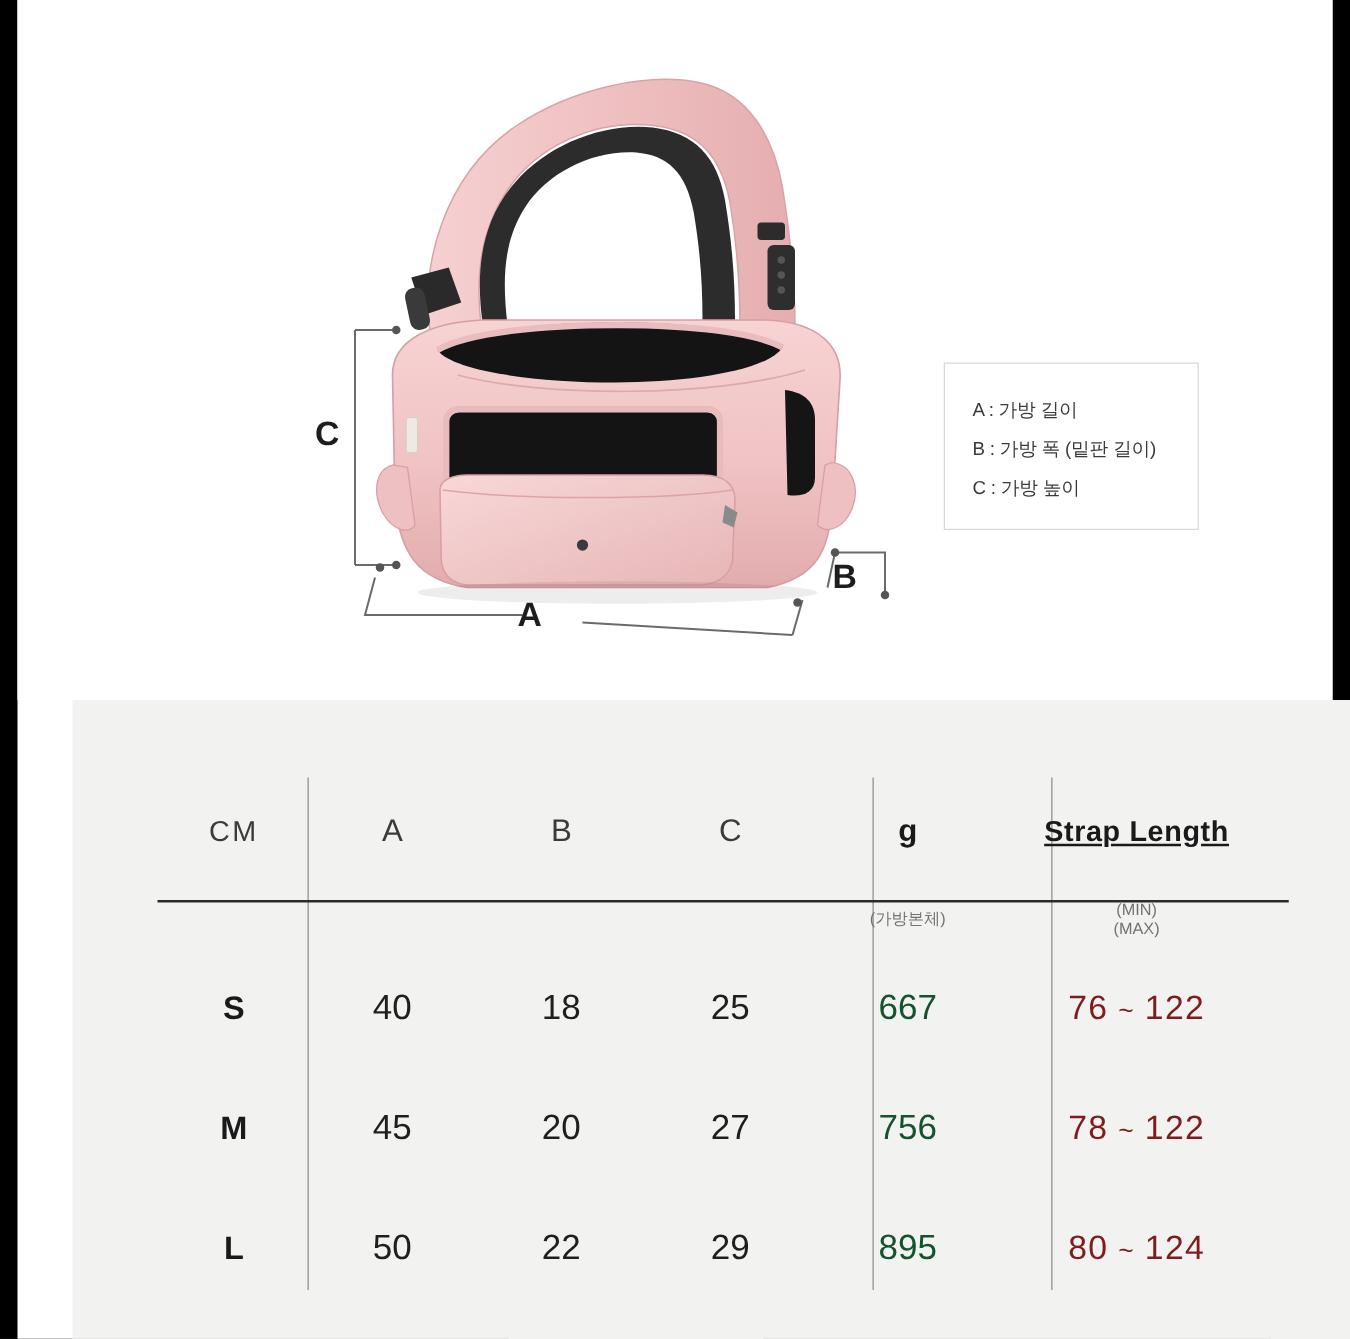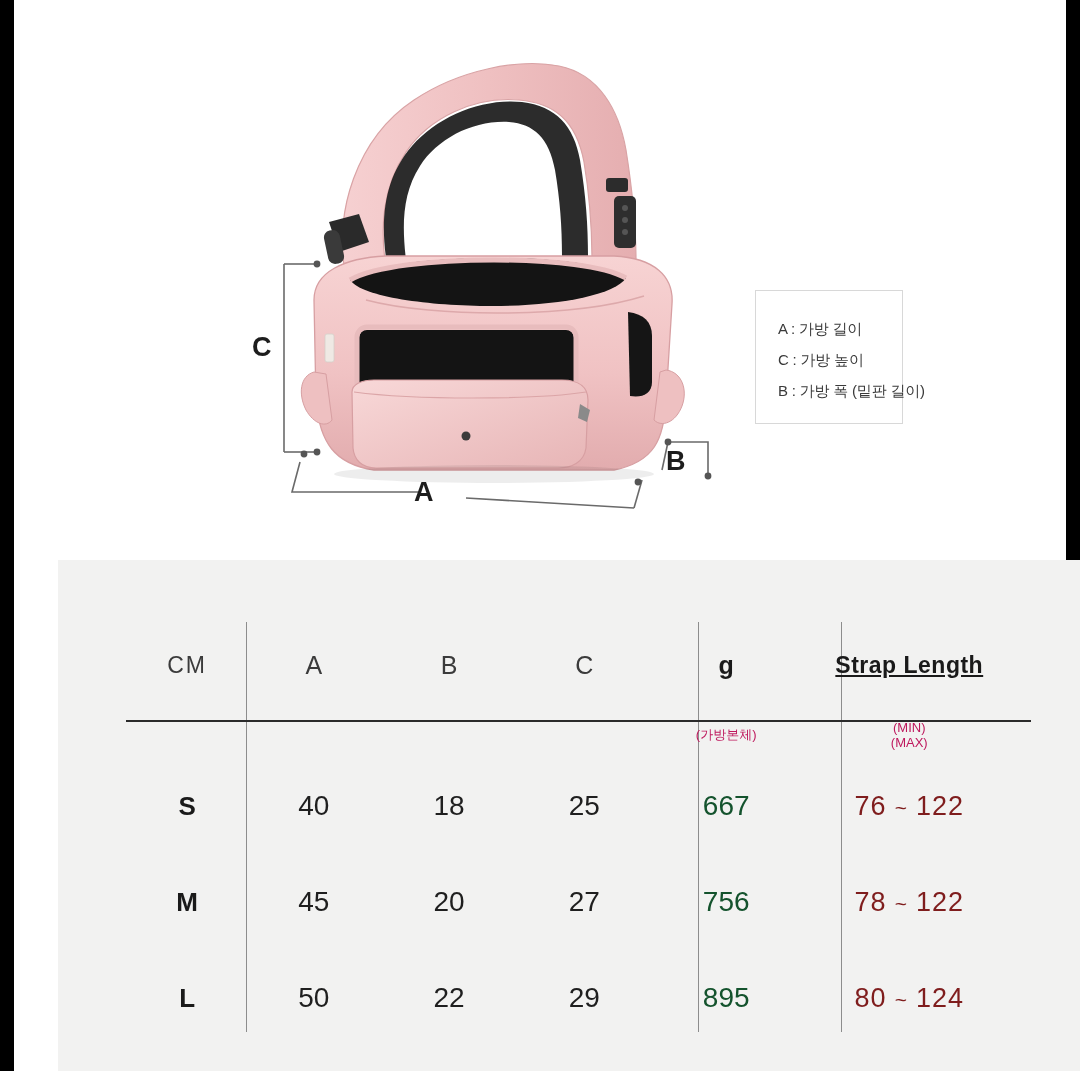--- a/index.html
+++ b/index.html
@@ -30,21 +30,21 @@
     width: 1052px;
     height: 560px;
     background: #ffffff;
   }
 
   
   .legend {
     position: absolute;
     left: 741px;
     top: 290px;
-    width: 148px;
+    width: 204px;
     height: 134px;
     border: 1px solid #d8d8d8;
     background: #fff;
     box-sizing: border-box;
     padding: 22px 0 0 22px;
   }
   .legend-line {
     font-size: 15px;
     color: #3a3a3a;
     line-height: 31px;
@@ -120,21 +120,21 @@
     left: 68px;
     top: 160px;
     width: 905px;
     height: 2px;
     background: #2b2b2b;
   }
 
   .subhead td {
     height: 46px;
     font-size: 13px;
-    color: #be185d;
+    color: #737373;
     vertical-align: bottom;
     padding-bottom: 2px;
   }
   .subhead .minmax {
     display: flex;
     justify-content: space-around;
     padding: 0 14px;
     flex-direction: column;
   }
 
@@ -284,22 +284,22 @@
       <circle cx="694" cy="476" r="3.4" fill="#555"></circle>
     </svg>
 
     <div class="dim-letter" id="dim-c">C</div>
     <div class="dim-letter" id="dim-a">A</div>
     <div class="dim-letter" id="dim-b">B</div>
 
     
     <div class="legend">
       <div class="legend-line">A : 가방 길이</div>
+      <div class="legend-line">B : 가방 폭 (밑판 길이)</div>
       <div class="legend-line">C : 가방 높이</div>
-      <div class="legend-line">B : 가방 폭 (밑판 길이)</div>
     </div>
   </div>
 
   <div class="table-wrap">
     <div class="vline-1"></div>
     <div class="vline-2"></div>
     <div class="vline-3"></div>
     <div class="hline"></div>
 
     <table class="size-table">

